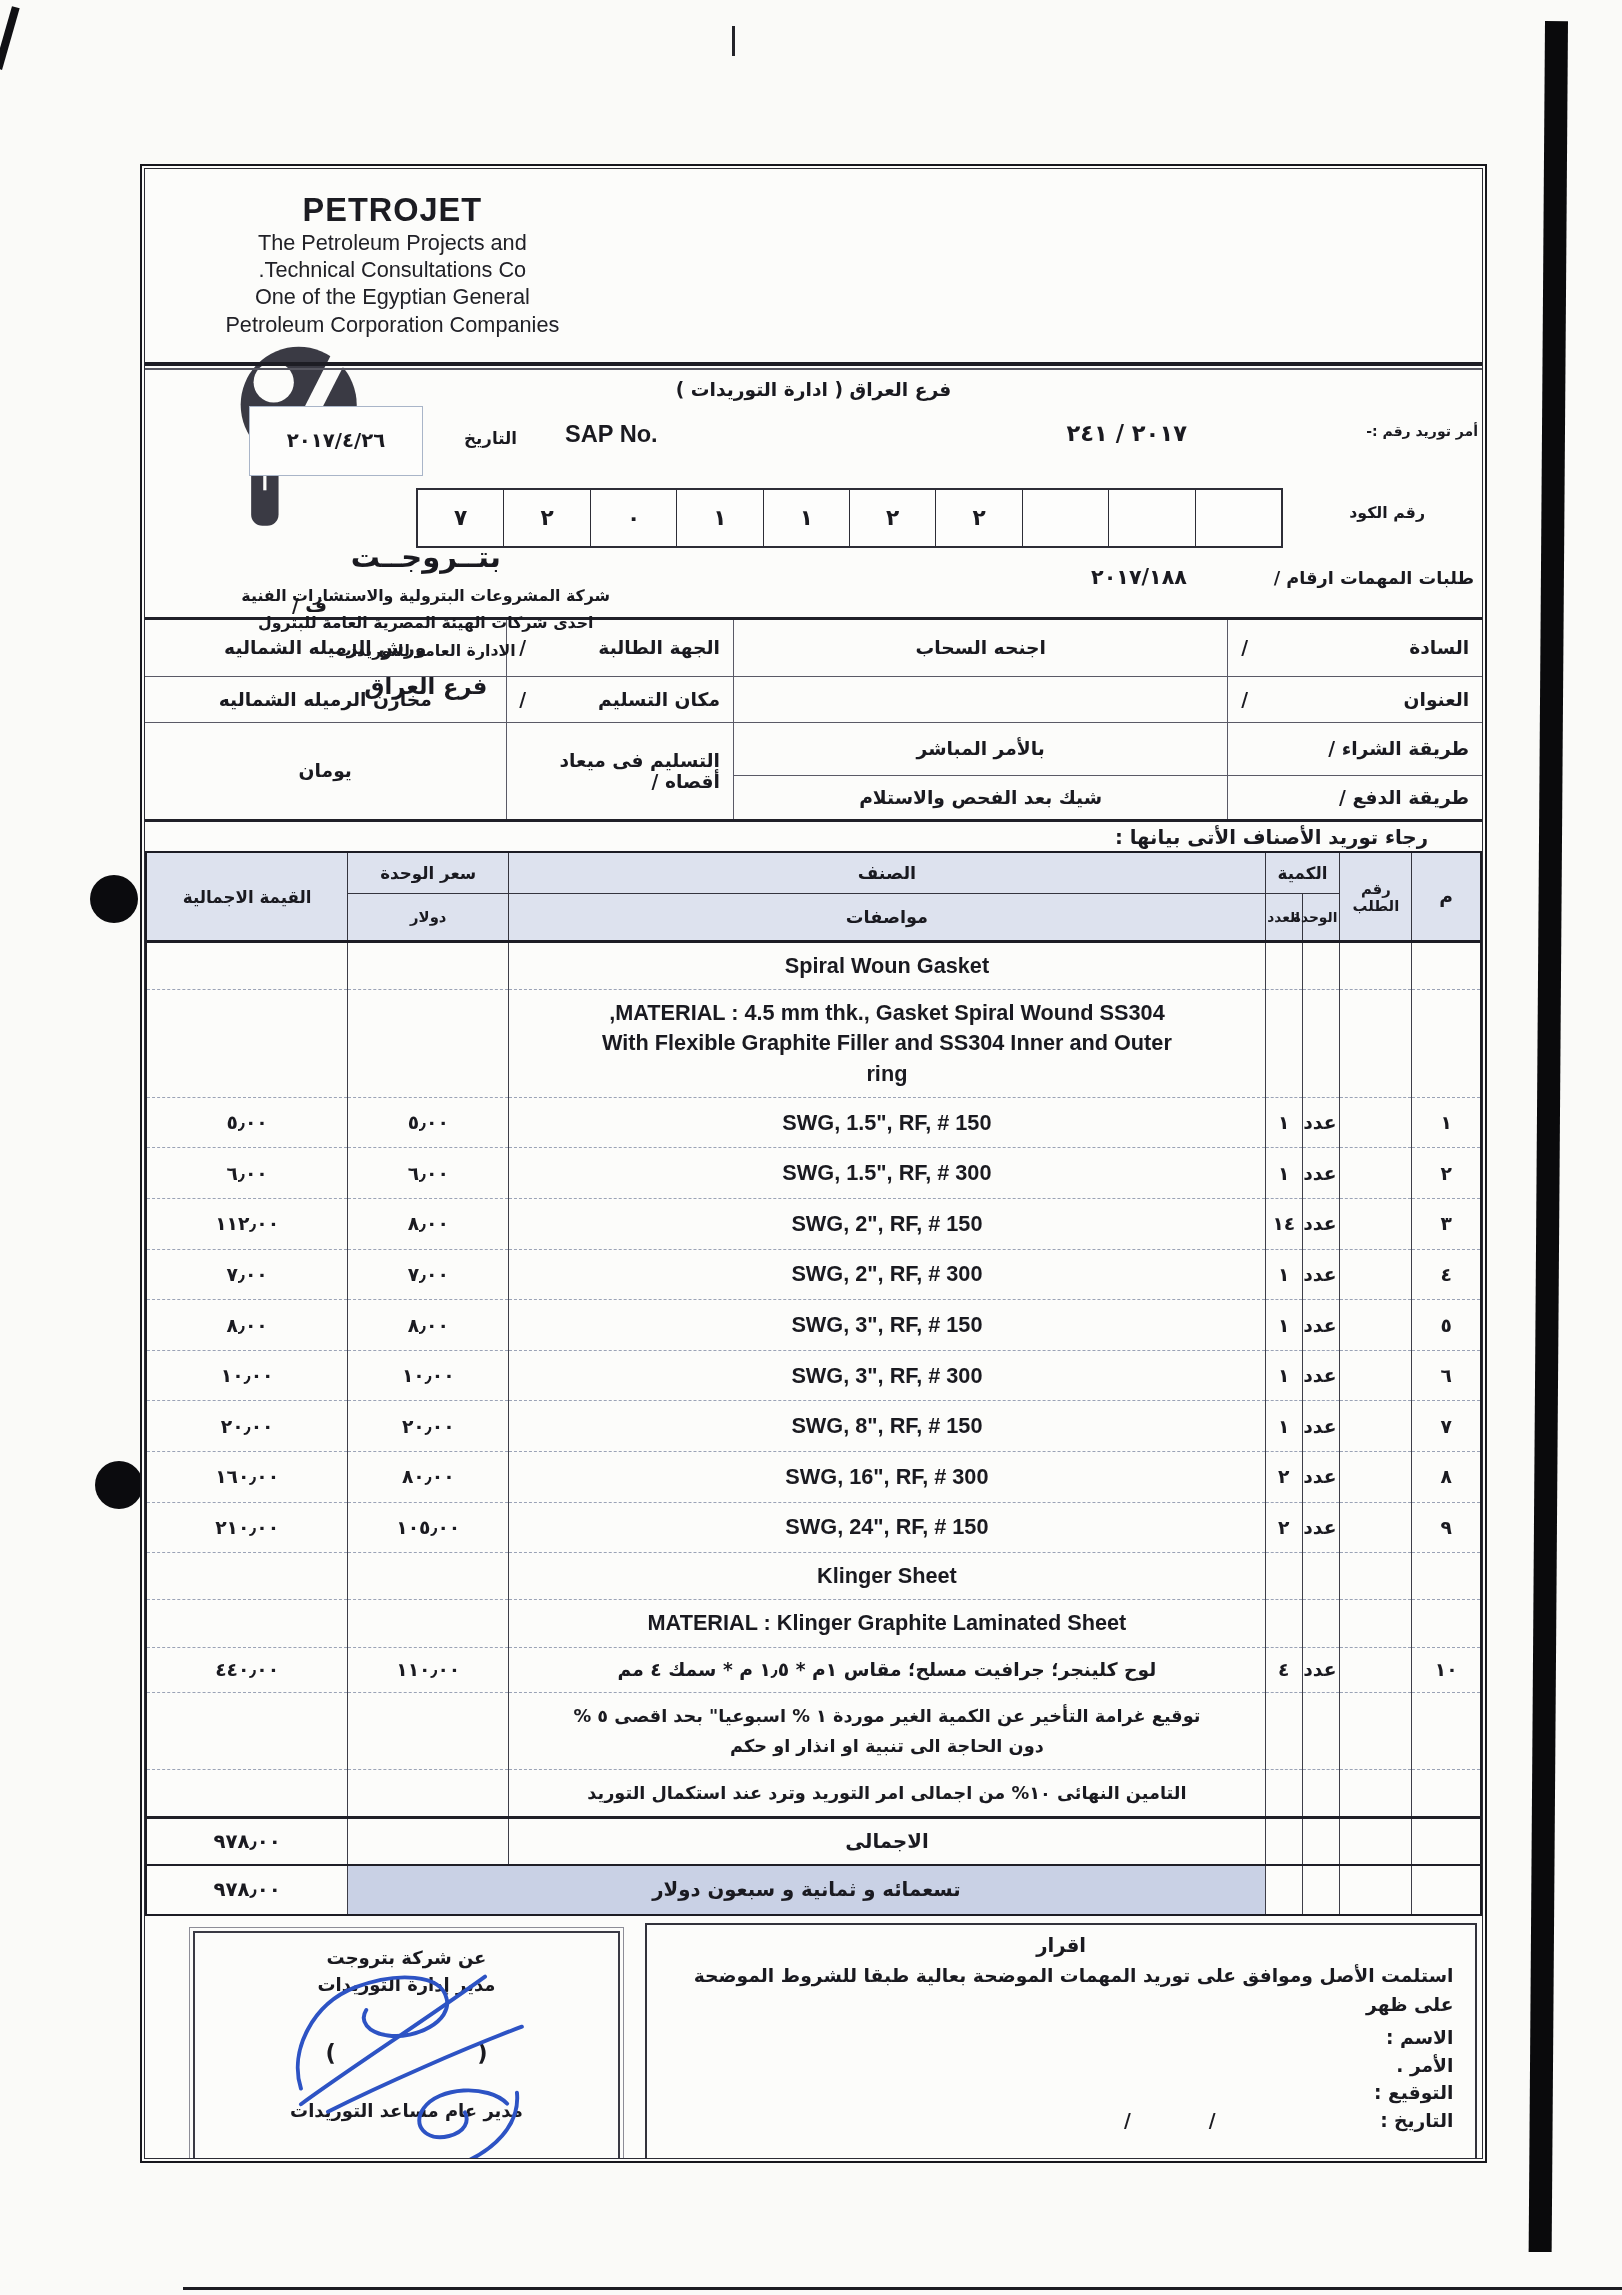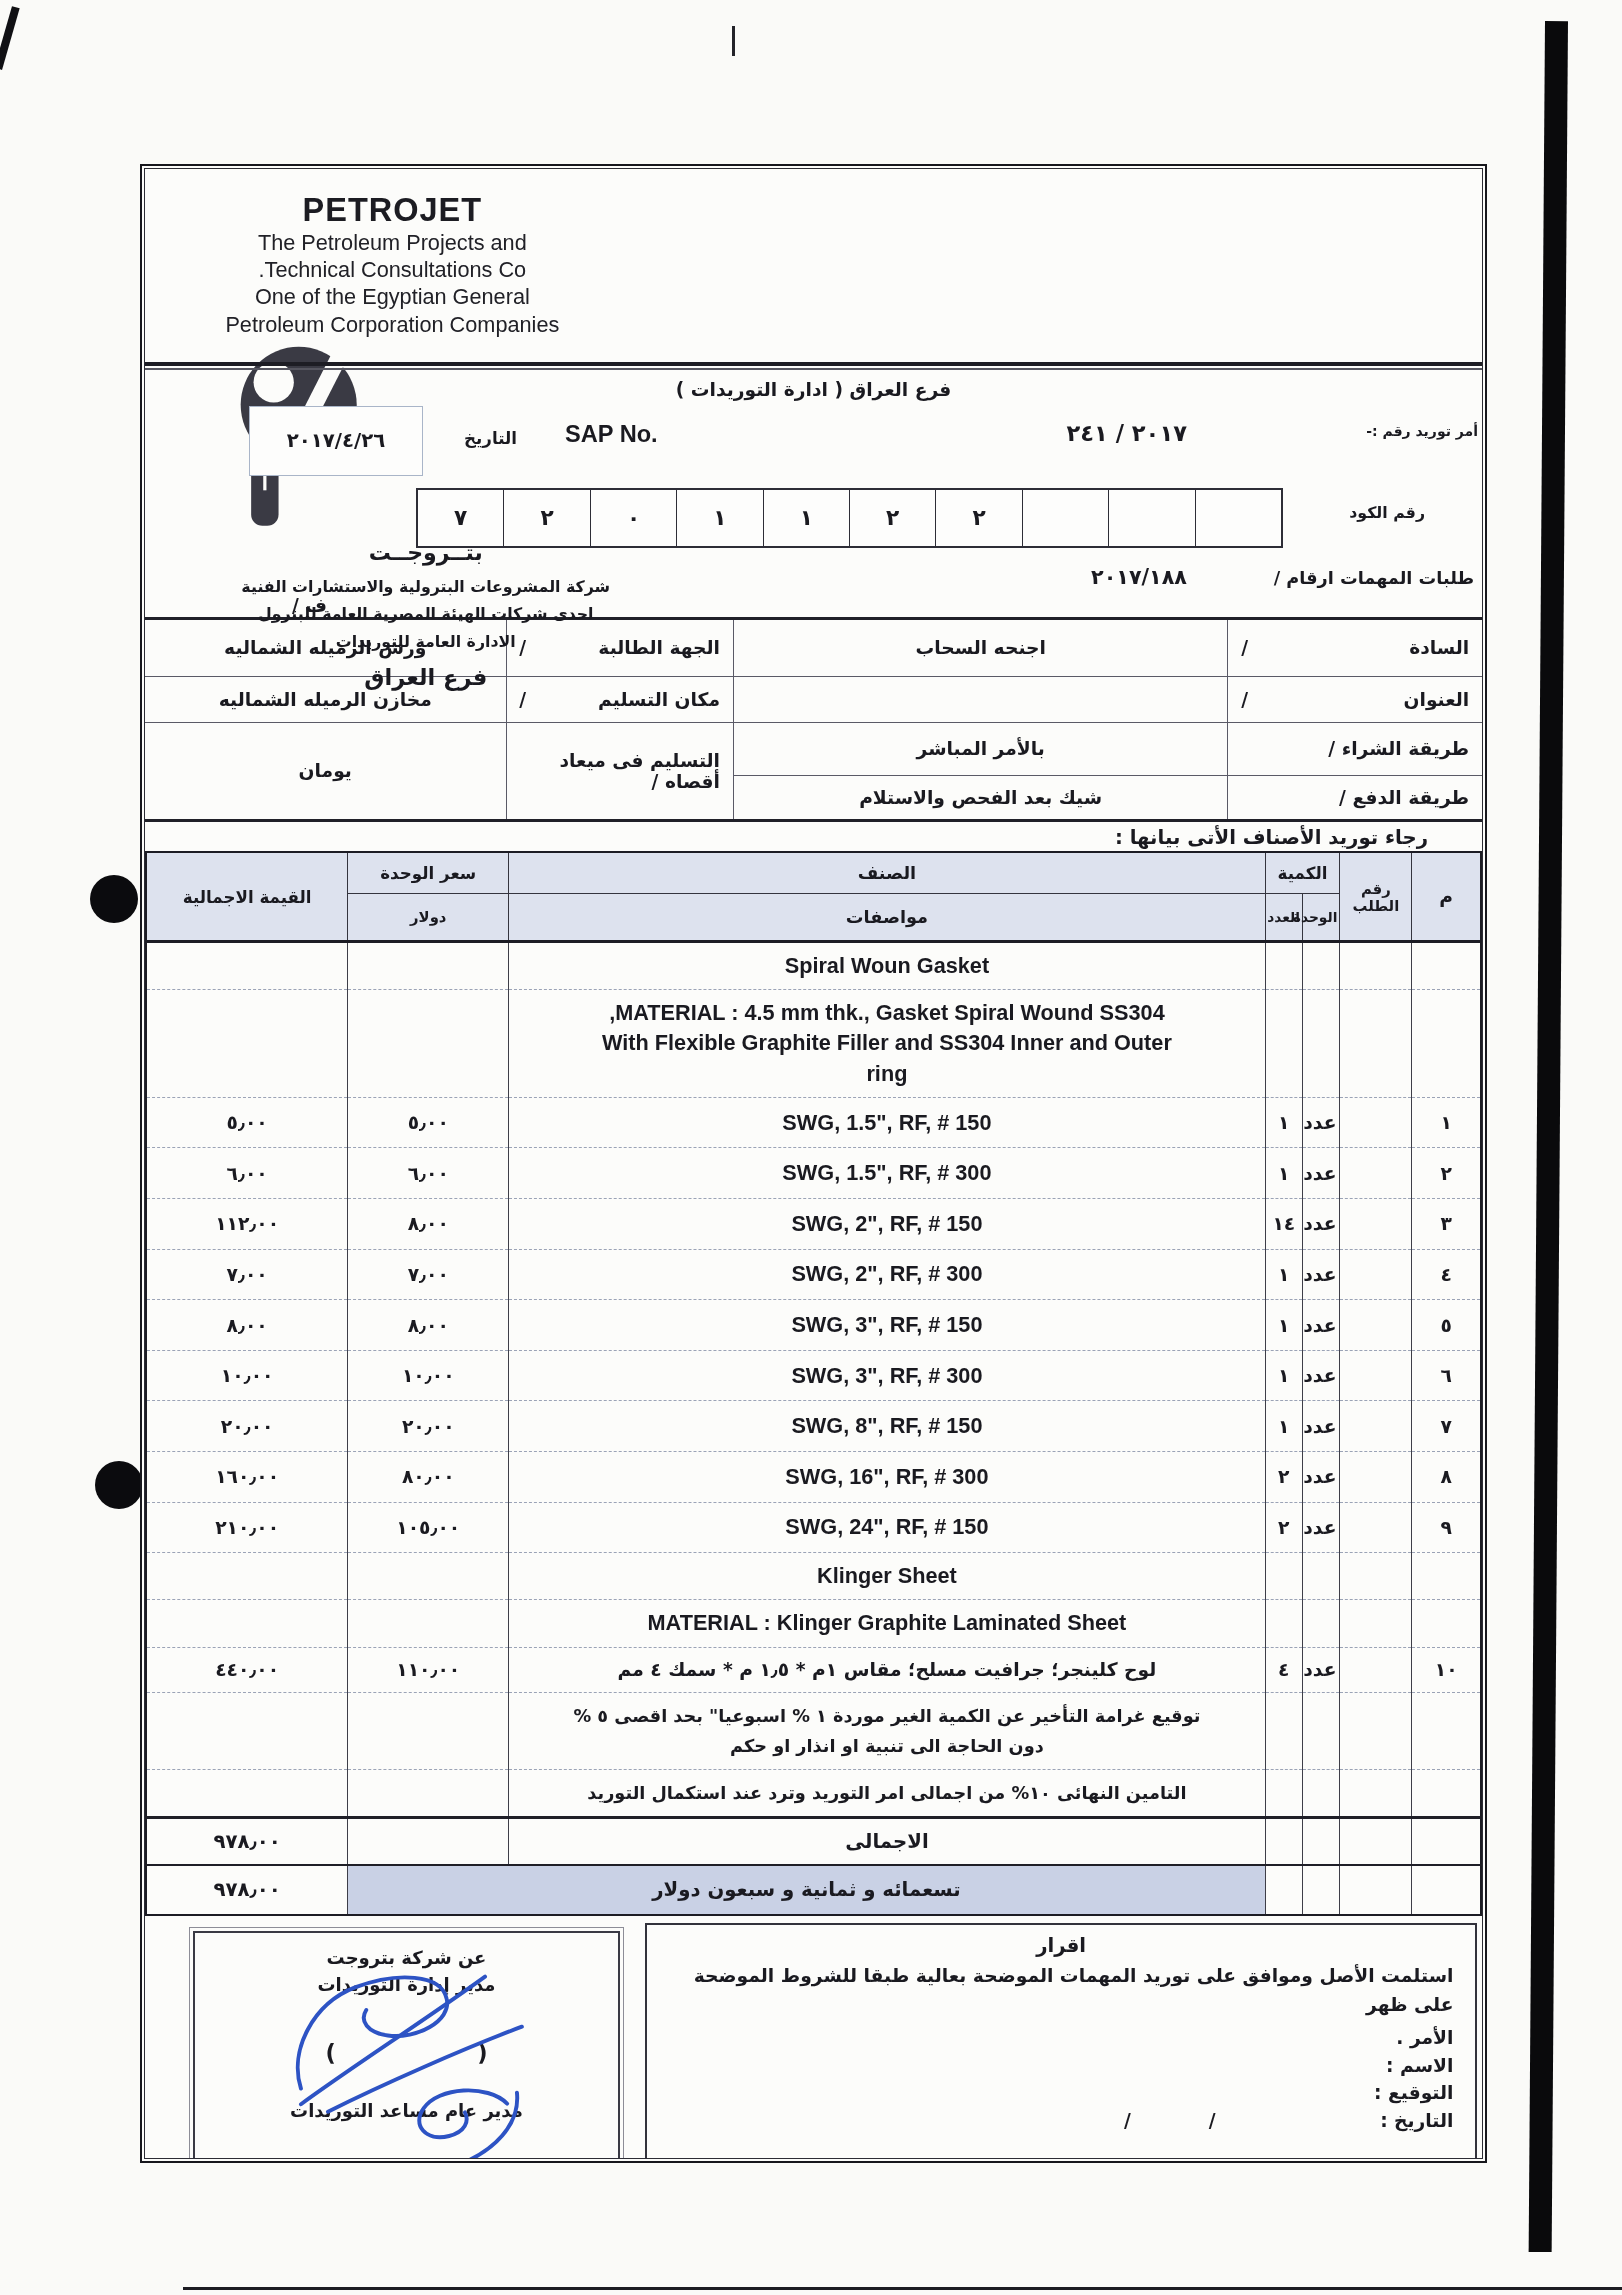--- a/index.html
+++ b/index.html
@@ -33,21 +33,21 @@
   .frame{position:absolute;left:140px;top:164px;width:1347px;height:1999px;border:2.5px solid #17171d;background:var(--paper);}
   .frame-inner{position:absolute;inset:2px;border:1px solid #2c2c34;overflow:hidden;background:var(--paper);}
 
   
   .doc-header{display:flex;flex-direction:column;height:193px;align-items:stretch;direction:ltr;}
   .h-en{width:37%;text-align:center;padding-top:22.6px;}
   .h-en .brand{font-family:"Liberation Sans",sans-serif;font-weight:bold;font-size:32.5px;letter-spacing:1px;color:#1c1c22;}
   .h-en .l{font-family:"Liberation Sans",sans-serif;font-size:21.7px;line-height:1.26;color:#212127;}
   .h-logo{width:21%;display:flex;align-items:center;justify-content:center;padding-top:3.9px;}
   .h-ar{width:42%;text-align:center;direction:rtl;padding-top:10.8px;}
-  .h-ar .brand{font-size:22px;font-weight:bold;}
+  .h-ar .brand{font-size:29px;font-weight:bold;}
   .h-ar .l{font-size:15.8px;font-weight:bold;line-height:1.75;}
   .h-ar .branch{font-size:22.6px;font-weight:bold;margin-top:8.9px;}
   .dbl-rule{height:9.8px;position:relative;}
   .dbl-rule .a{height:4.4px;background:#1d1d24;}
   .dbl-rule .b{height:1.5px;background:#565660;margin-top:2px;}
 
   
   .meta{position:relative;height:245px;direction:rtl;}
   .meta-title{position:absolute;top:6.9px;left:0;right:0;text-align:center;font-size:18.7px;font-weight:bold;}
   .order-label{position:absolute;top:51px;right:4px;font-size:14px;font-weight:bold;}
@@ -444,22 +444,22 @@
             <td class="c-words" colspan="2">تسعمائه و ثمانية و سبعون دولار</td>
             <td class="c-total num">٩٧٨٫٠٠</td>
           </tr>
         </tbody>
     </table>
 
     <div class="footer">
       <div class="decl-box">
         <div class="decl-title">اقرار</div>
         <div class="decl-l1">استلمت الأصل وموافق على توريد المهمات الموضحة بعالية طبقا  للشروط الموضحة على ظهر</div>
+        <div class="decl-l">الاسم  :</div>
         <div class="decl-l">الأمر .</div>
-        <div class="decl-l">الاسم  :</div>
         <div class="decl-l">التوقيع :</div>
         <div class="decl-l">
           <span>التاريخ :</span>
           <span class="slashes">/            /</span>
         </div>
       </div>
       <div class="sig-box">
         <div class="t">عن شركة بتروجت</div>
         <div class="t">مدير إدارة التوريدات</div>
         <div class="paren-line">(                  )</div>

